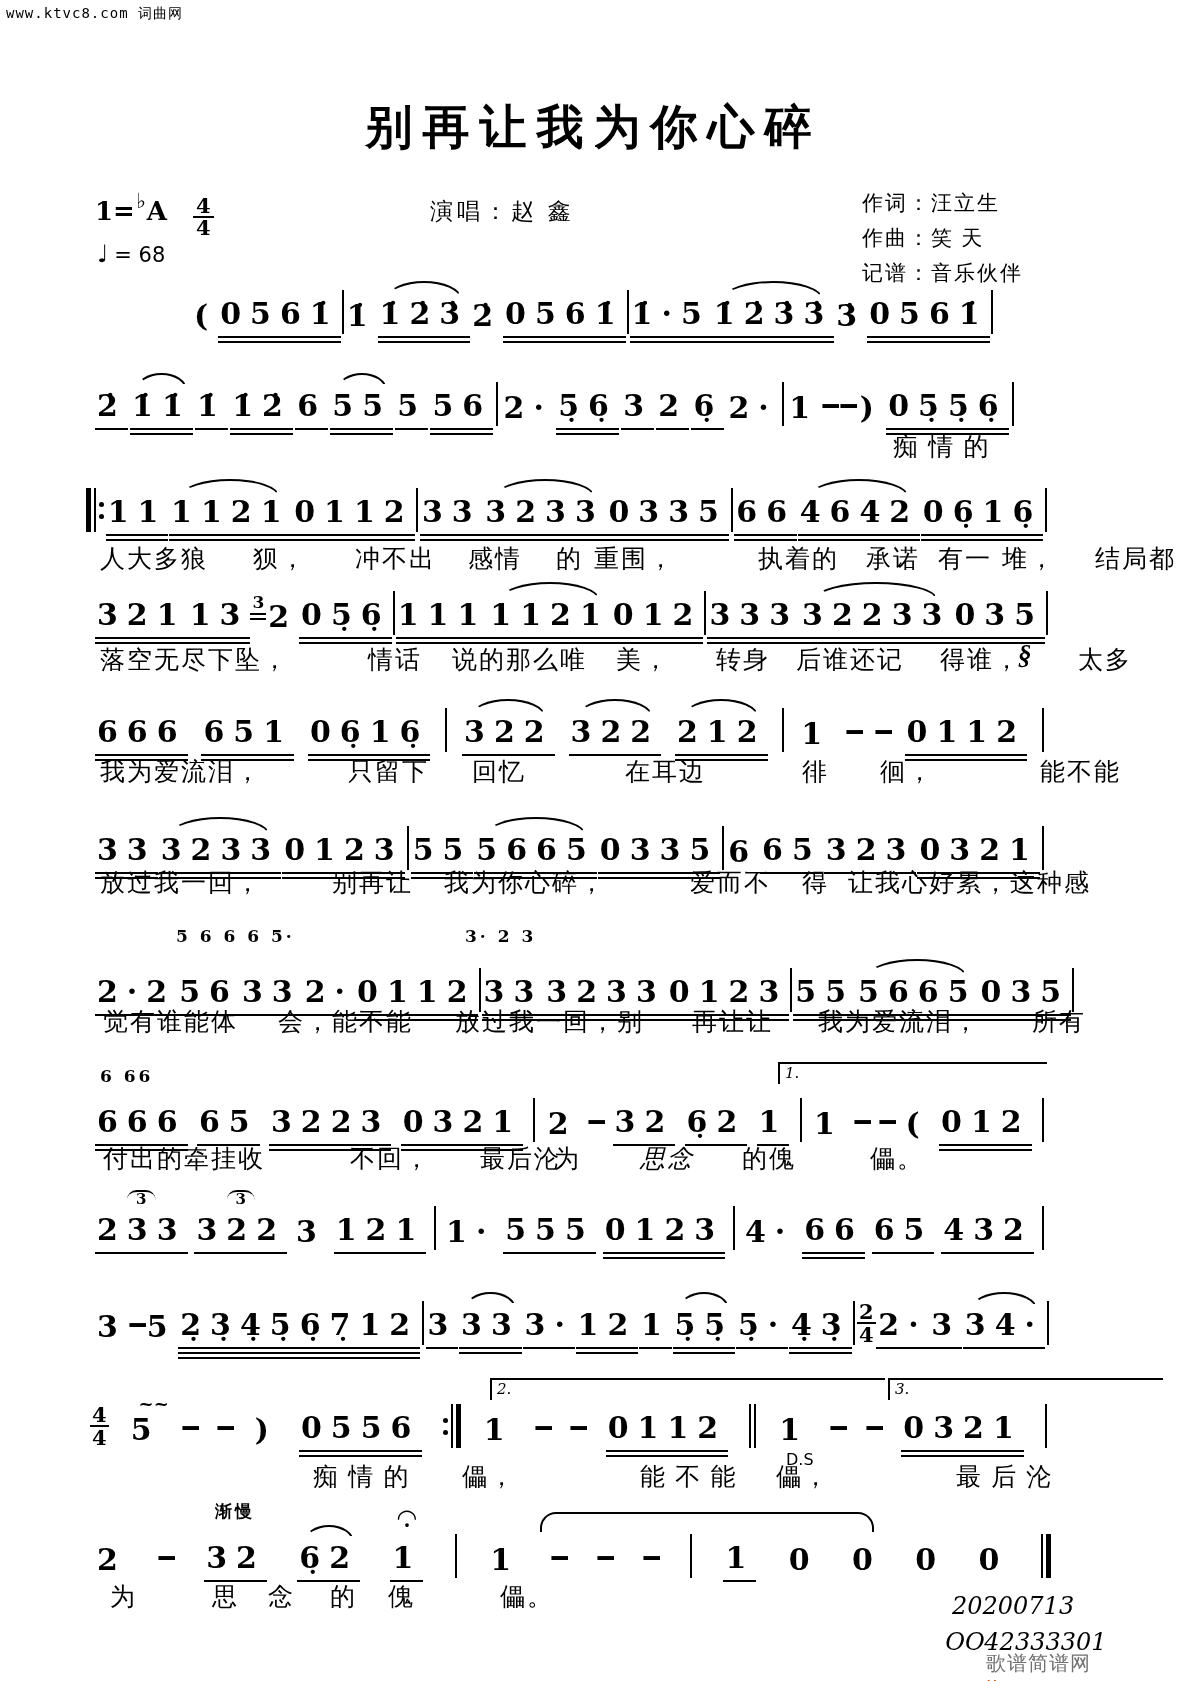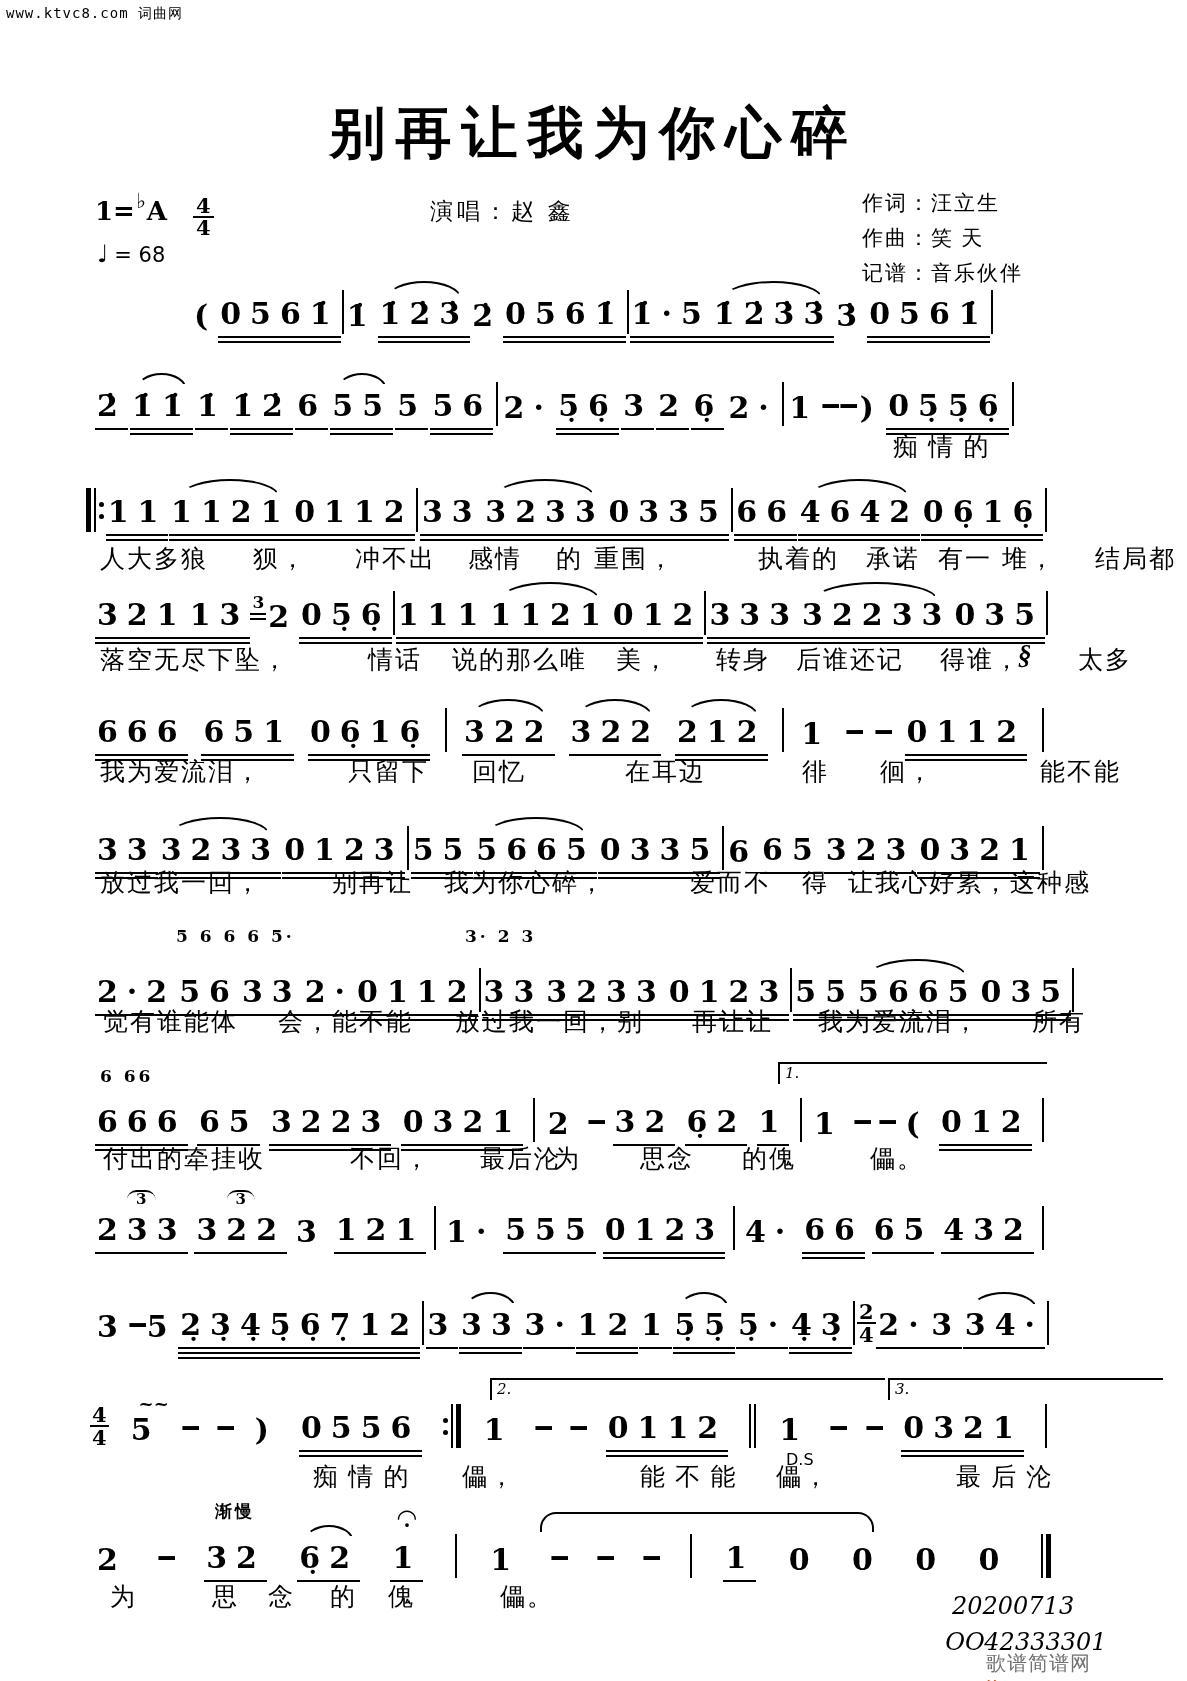--- a/index.html
+++ b/index.html
@@ -3,21 +3,21 @@
 <meta charset="utf-8">
 <style>
   html,body{margin:0;padding:0;background:#ffffff;}
   body{width:1187px;height:1681px;position:relative;overflow:hidden;
        font-family:"Liberation Serif","DejaVu Serif",serif;color:#000;}
   #score{position:absolute;inset:0;}
   
   .watermark{position:absolute;left:6px;top:5px;font-family:"DejaVu Sans Mono",monospace;
              font-size:14px;letter-spacing:1px;}
   .title{position:absolute;left:0;top:96px;width:100%;text-align:center;
-         font-size:56px;font-weight:900;letter-spacing:10px;}
+         font-size:47px;font-weight:900;letter-spacing:10px;}
   .singer{position:absolute;left:430px;top:196px;font-size:23px;letter-spacing:4px;}
   .credits{position:absolute;left:862px;top:186px;font-size:21px;line-height:35px;letter-spacing:2px;}
   .keyblock{position:absolute;left:95px;top:196px;display:flex;align-items:flex-start;
             font-family:"DejaVu Serif",serif;font-weight:700;font-size:26px;}
   .keyblock .flat{font-size:21px;position:relative;top:-8px;margin:0 1px;}
   .frac{display:inline-flex;flex-direction:column;align-items:center;font-size:21px;
         line-height:20px;margin-left:26px;font-weight:700;}
   .frac .den{border-top:2px solid #000;padding:0 3px;}
   .frac .num{padding:0 3px;}
   .tempo{position:absolute;left:97px;top:240px;font-size:21px;font-family:"DejaVu Sans",sans-serif;}
@@ -328,21 +328,21 @@
       <span class="tok">(</span>
       <span class="tok u2">012</span>
       <span class="bar">
         <span class="bn"></span>
       </span>
     </div>
     <div class="lyric" style="left: 103px; top: 1142px;">付出的牵挂收</div>
     <div class="lyric" style="left: 350px; top: 1142px;">不回，</div>
     <div class="lyric" style="left: 444px; top: 1142px; margin-left: 36px;">最后沦</div>
     <div class="lyric" style="left: 554px; top: 1142px;">为</div>
-    <div class="lyric" style="left: 640px; top: 1142px;">思念</div>
+    <div class="lyric" style="left: 640px; top: 1142px; font-style: italic;">思念</div>
     <div class="lyric" style="left: 742px; top: 1142px;">的傀</div>
     <div class="lyric" style="left: 870px; top: 1142px;">儡。</div>
     <div class="ann cue" style="left: 100px; top: 1066px;">6  66</div>
     <div class="ann volta" style="left: 778px; top: 1062px; width: 262px;">1.</div>
     <div class="noterow" style="left: 95px; top: 1200px; width: 950px;">
       <span class="tok u1">233<span class="tri">3</span></span>
       <span class="tok u1">322<span class="tri">3</span></span>
       <span class="tok">3</span>
       <span class="tok u1">121</span>
       <span class="bar">

